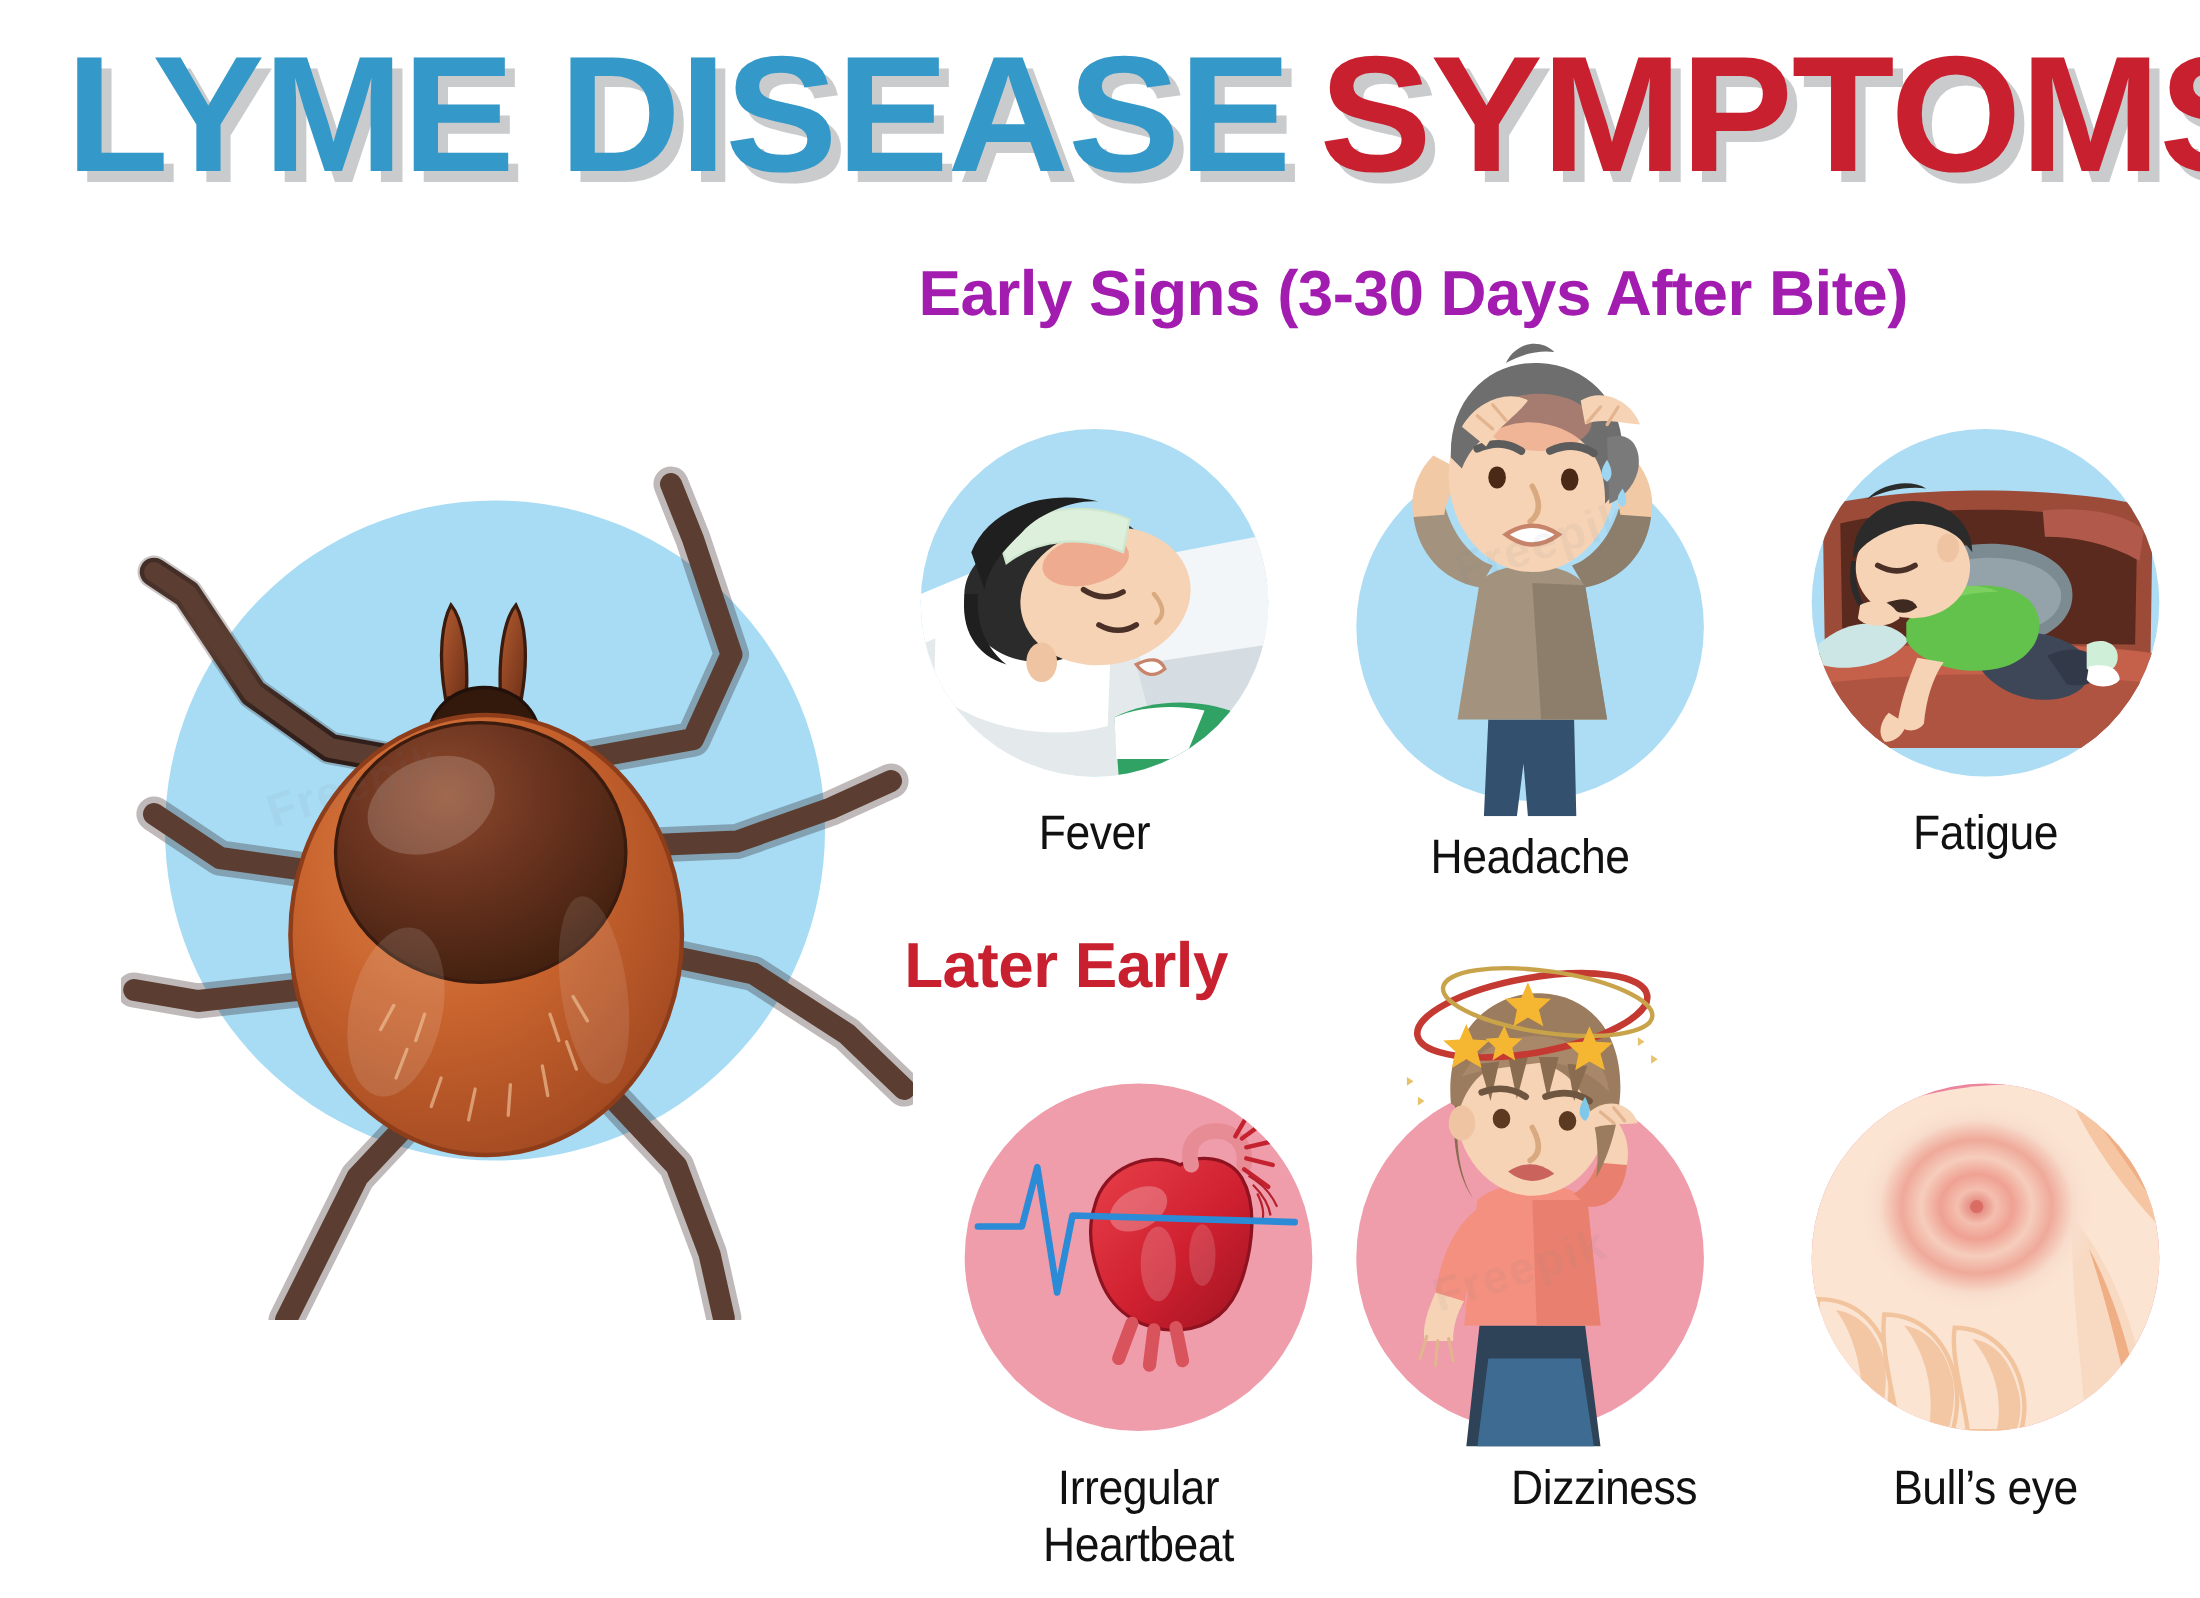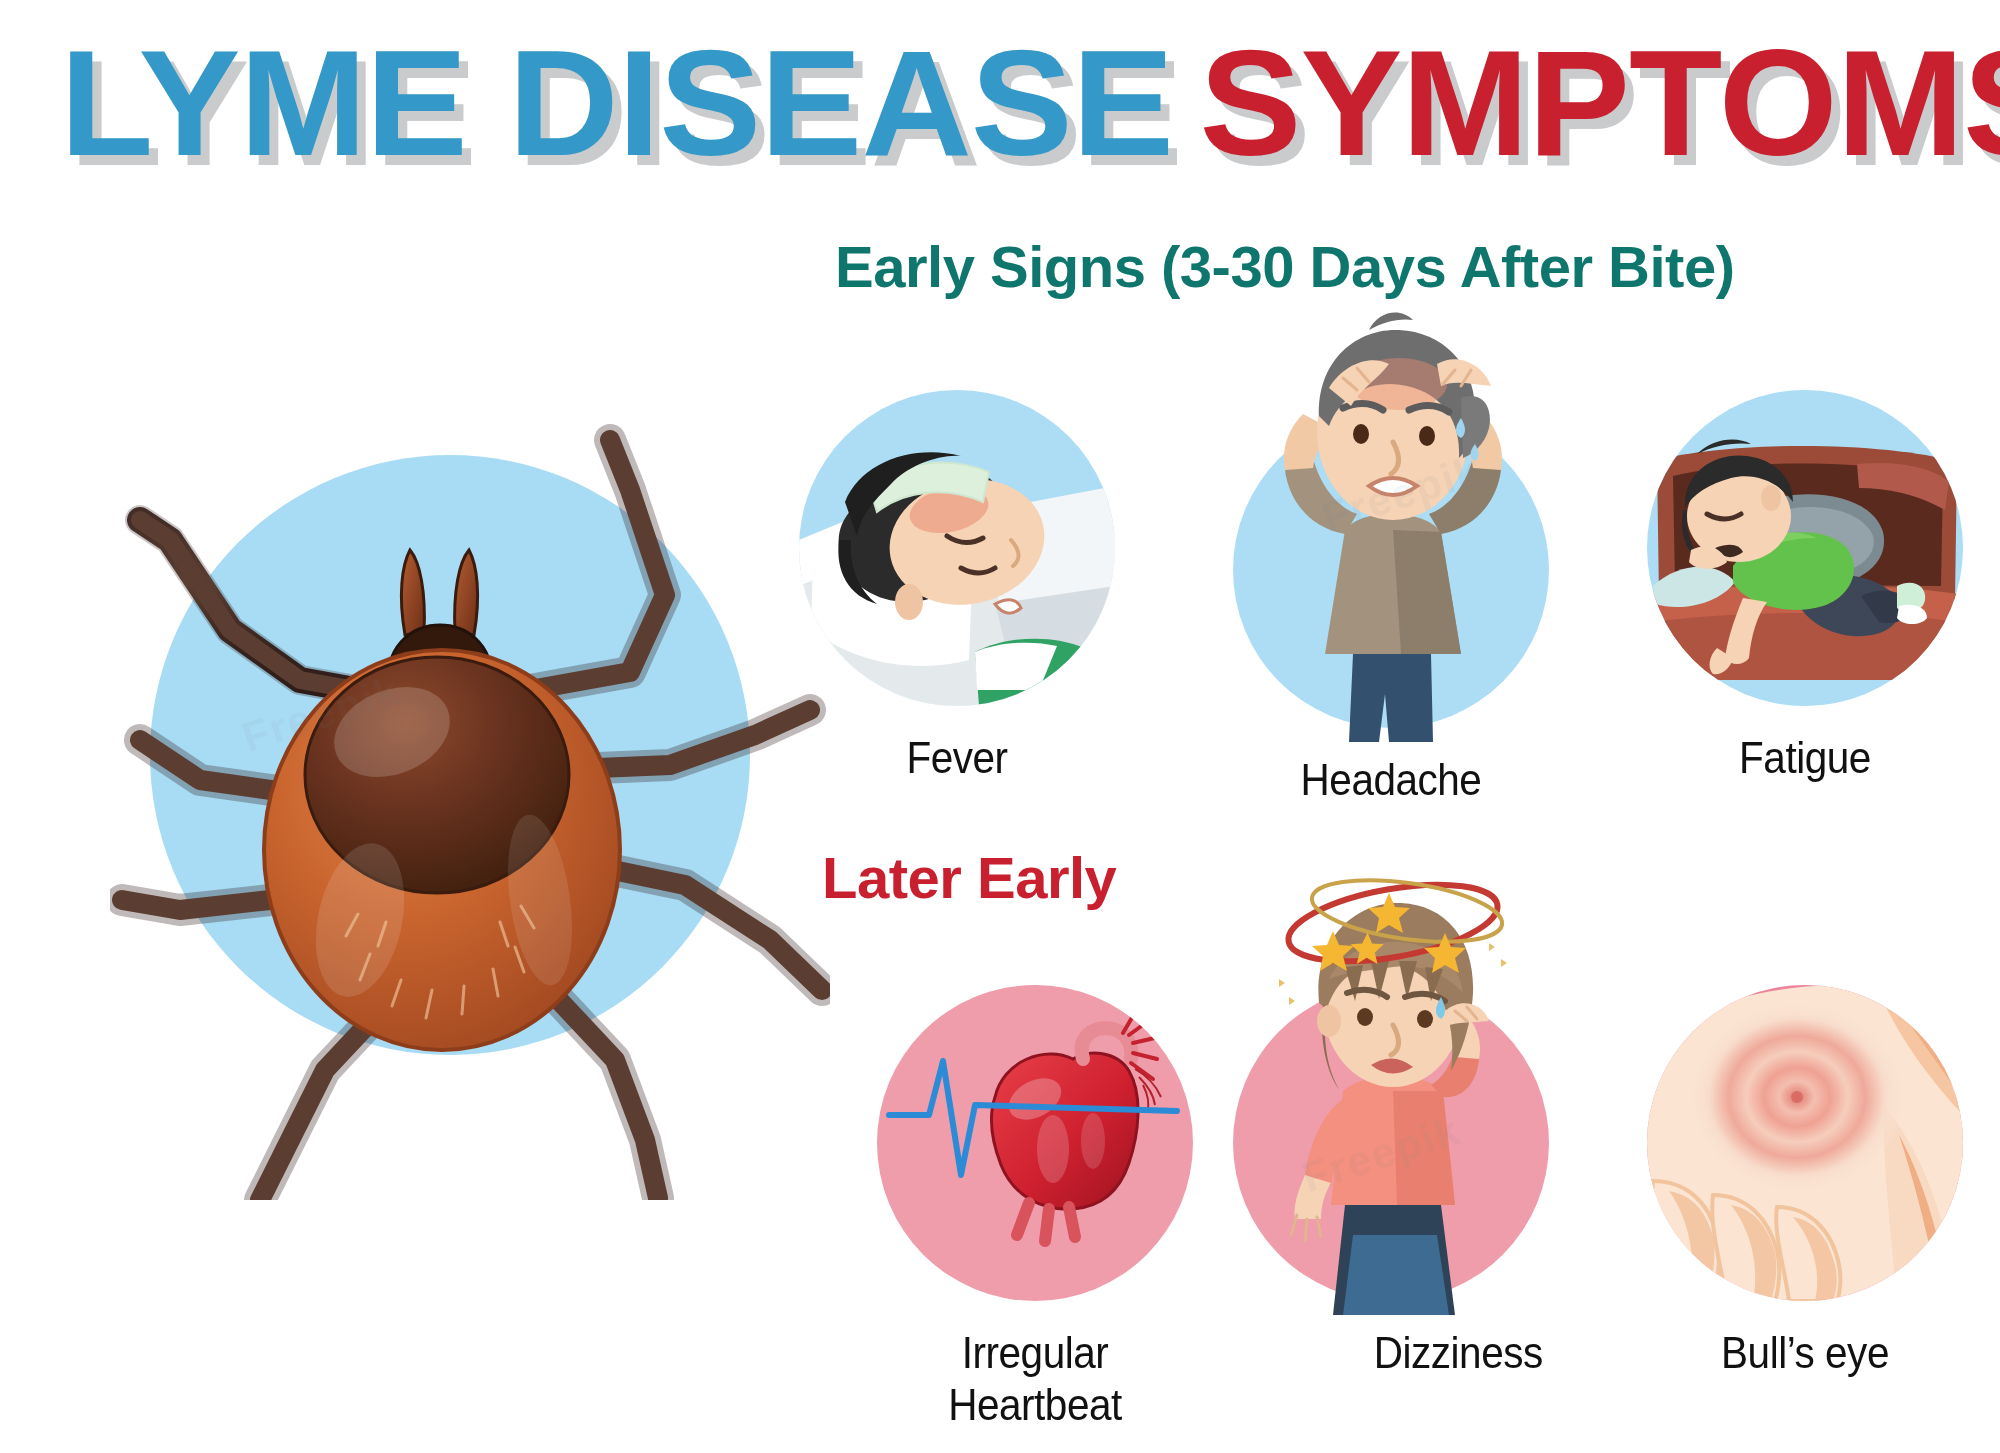--- a/index.html
+++ b/index.html
@@ -53,21 +53,21 @@
   .section-heading {
     position: absolute;
     font-weight: 700;
     white-space: nowrap;
   }
   .heading-early {
     left: 835px;
     top: 236px;
     font-size: 58px;
     line-height: 62px;
-    color: #0f766e;
+    color: #a21caf;
     letter-spacing: -0.5px;
   }
   .heading-later {
     left: 822px;
     top: 847px;
     font-size: 58px;
     line-height: 62px;
     color: #C8202F;
     letter-spacing: -0.5px;
   }
@@ -141,21 +141,21 @@
     margin-top: 26px;
     font-size: 44px;
     line-height: 52px;
     color: #111111;
     font-weight: 400;
     letter-spacing: -0.5px;
     transform: scaleX(0.92);
   }
 
   
-  #sym-fever    { left: 792px;  top: 390px; }
+  #sym-fever    { left: 830px;  top: 390px; }
   #sym-headache { left: 1226px; top: 412px; }
   #sym-fatigue  { left: 1640px; top: 390px; }
   
   #sym-heart     { left: 870px;  top: 985px; }
   #sym-dizziness { left: 1226px; top: 985px; text-align: right; }
   #sym-bullseye  { left: 1640px; top: 985px; text-align: center; }
 
   .watermark {
     position: absolute;
     color: rgba(120,130,140,0.07);

